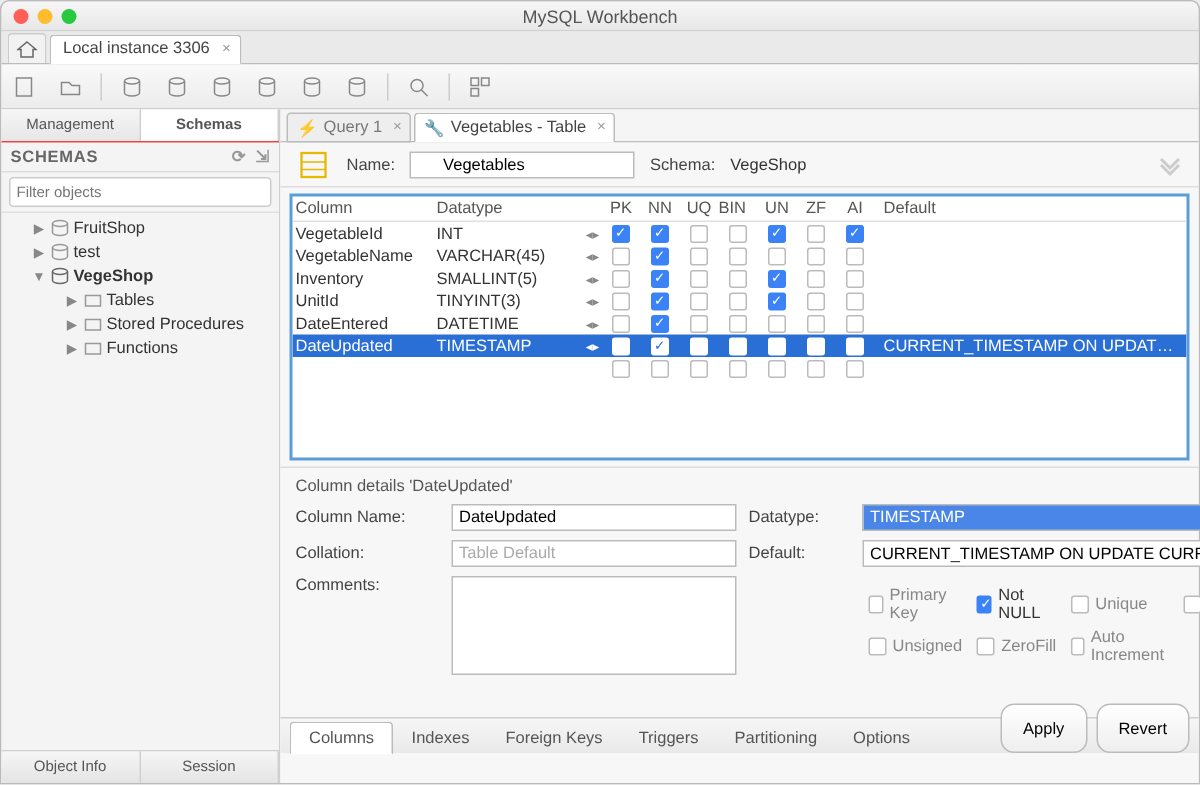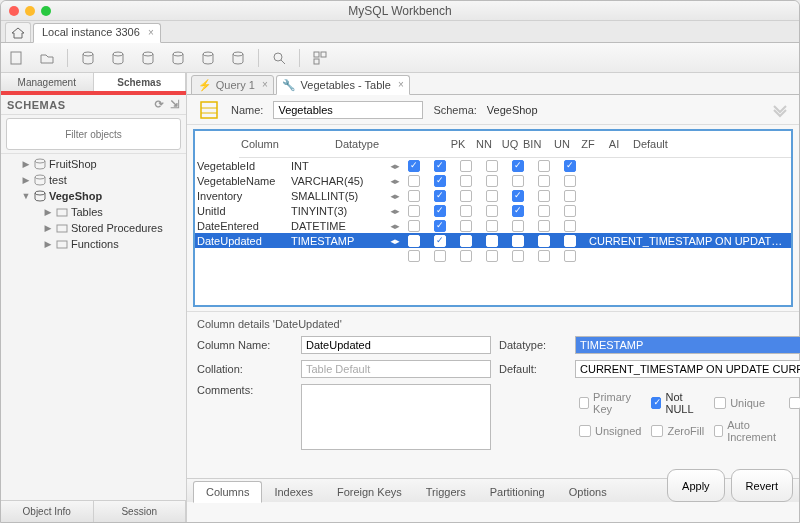--- a/index.html
+++ b/index.html
@@ -14,52 +14,52 @@
 .titlebar .title { position: absolute; left: 0; right: 0; text-align: center; color: #555; font-size: 12px; pointer-events:none;}
 .tabbar { height: 22px; background: #eaeaea; display: flex; align-items: flex-end; border-bottom: 1px solid #bcbcbc; padding-left: 4px; }
 .home-icon { width: 26px; height: 20px; display: flex; align-items: center; justify-content: center; border: 1px solid #ccc; border-bottom: none; background: #f2f2f2; margin-right: 2px; border-radius: 3px 3px 0 0; }
 .conn-tab { height: 20px; background: #fff; border: 1px solid #bcbcbc; border-bottom: 1px solid #fff; border-radius: 3px 3px 0 0; padding: 2px 20px 2px 8px; position: relative; font-size: 11px; color: #444; margin-bottom:-1px;}
 .conn-tab .close-x { position: absolute; right: 6px; top: 3px; color: #999; font-size: 10px; }
 .toolbar { height: 30px; background: linear-gradient(#f9f9f9,#ececec); border-bottom: 1px solid #cfcfcf; display: flex; align-items: center; padding: 0 6px; gap: 10px; }
 .toolbar .ico { width: 20px; height: 20px; color: #666; display:flex; align-items:center; justify-content:center;}
 .toolbar .sep { width:1px; height:18px; background:#ccc; }
 .body { flex: 1; display: flex; min-height: 0; }
 .sidebar { width: 186px; background: #f4f4f4; border-right: 1px solid #cfcfcf; display: flex; flex-direction: column; }
-.side-tabs { height: 22px; display: flex; border-bottom: 4px solid #ef4444; justify-content: flex-end; }
+.side-tabs { height: 22px; display: flex; border-bottom: 1px solid #ef4444; justify-content: flex-end; }
 .side-tab { flex: 1; display:flex; align-items:center; justify-content:center; font-size: 10px; color:#555; background:linear-gradient(#f6f6f6,#e6e6e6); border-right:1px solid #cfcfcf; }
 .side-tab.active { background:#fff; font-weight:600; }
 .schemas-hdr { height: 20px; display:flex; align-items:center; justify-content:space-between; padding:0 6px; font-size:10px; color:#666; font-weight:600; letter-spacing:0.5px; border-bottom:1px solid #ddd; }
 .schemas-hdr .ico-row{display:flex;gap:6px;color:#999;}
 .filter-row { padding: 3px 5px; border-bottom:1px solid #e0e0e0;}
-.filter-row input { width: 100%; height: 32px; border:1px solid #ccc; border-radius:3px; padding:0 4px; font-size:10px; color:#999;text-align:center;}
+.filter-row input { width: 100%; height: 20px; border:1px solid #ccc; border-radius:3px; padding:0 4px; font-size:10px; color:#999;}
 .tree { flex:1; overflow:auto; padding: 2px 16px; }
 .tree-row { display:flex; align-items:center; height:16px; padding-left:4px; gap:3px; color:#333;}
 .tree-row.bold { font-weight:700; }
 .tree-row .arrow { width:10px; color:#888; font-size:9px; text-align:center;}
 .tree-row .arrow.down::before{content:"▼";}
 .tree-row .arrow.right::before{content:"▶";}
 .tree-row .dbico { width:12px;height:12px; }
 .tree-row.child { padding-left: 26px; }
 .tree-row.child .arrow{width:10px;}
 .sidebar-footer { height:22px; border-top:1px solid #cfcfcf; display:flex; }
 .sidebar-footer .ftab{flex:1;display:flex;align-items:center;justify-content:center;font-size:10px;background:linear-gradient(#f6f6f6,#e4e4e4);border-right:1px solid #cfcfcf;color:#555;}
 .main { flex:1; display:flex; flex-direction:column; background:#f5f5f5; min-width:0;}
 .editor-tabs { height:22px; display:flex; align-items:flex-end; border-bottom:1px solid #bcbcbc; padding-left:4px; gap:2px;}
 .etab { height:20px; border:1px solid #bcbcbc; border-bottom:1px solid #fff; background:#fff; border-radius:3px 3px 0 0; padding:2px 18px 2px 6px; position:relative; display:flex; align-items:center; gap:4px; font-size:11px; color:#444; margin-bottom:-1px;}
 .etab.inactive{background:#eee;border-bottom:1px solid #bcbcbc;color:#777;}
 .etab .close-x{position:absolute;right:5px;top:3px;color:#999;font-size:10px;}
 .table-editor { flex:1; display:flex; flex-direction:column; background:#f7f7f7; min-height:0;}
 .name-row { height:30px; display:flex; align-items:center; padding:0 10px; gap:10px; border-bottom:1px solid #ddd;}
 .name-row .toolico{width:24px;height:24px;display:flex;align-items:center;justify-content:center;}
 .name-row label{font-size:11px; color:#444;}
-.name-row input{height:18px;border:1px solid #bbb;padding:0 4px;font-size:11px;}
+.name-row input{height:18px;border:1px solid #bbb;padding:0 21px;font-size:11px;}
 .name-row .expand{margin-left:auto;color:#bbb;}
 .cols-grid { border:2px solid #5b9dd9; margin:4px 6px; background:#fff; height:178px; overflow:hidden; display:flex; flex-direction:column;}
 .grid-head, .grid-row { display:grid; grid-template-columns: 94px 98px 12px 26px 26px 26px 26px 26px 26px 26px 1fr; align-items:center; height:15px; font-size:10.5px; padding:0 2px;}
-.grid-head { color:#555; border-bottom:1px solid #e0e0e0; height:27px;margin-left:44px;}
+.grid-head { color:#555; border-bottom:1px solid #e0e0e0; height:17px;}
 .grid-row { color:#333; }
 .grid-row.selected { background:#2a6fd6; color:#fff; }
 .grid-row .dd{color:#888;font-size:9px;text-align:center;}
 .grid-row.selected .dd{color:#fff;}
 .cb { width:12px;height:12px;border:1px solid #bbb;border-radius:2px;margin:0 auto;background:#fff;}
 .cb.on{background:#3b82f6;border-color:#3b82f6;position:relative;}
 .cb.on::after{content:"✓";color:#fff;font-size:9px;position:absolute;left:1px;top:-1px;}
 .grid-row.selected .cb{border-color:#fff;background:#fff;}
 .grid-row.selected .cb.on{background:#fff;border-color:#fff;}
 .grid-row.selected .cb.on::after{color:#2a6fd6;}

